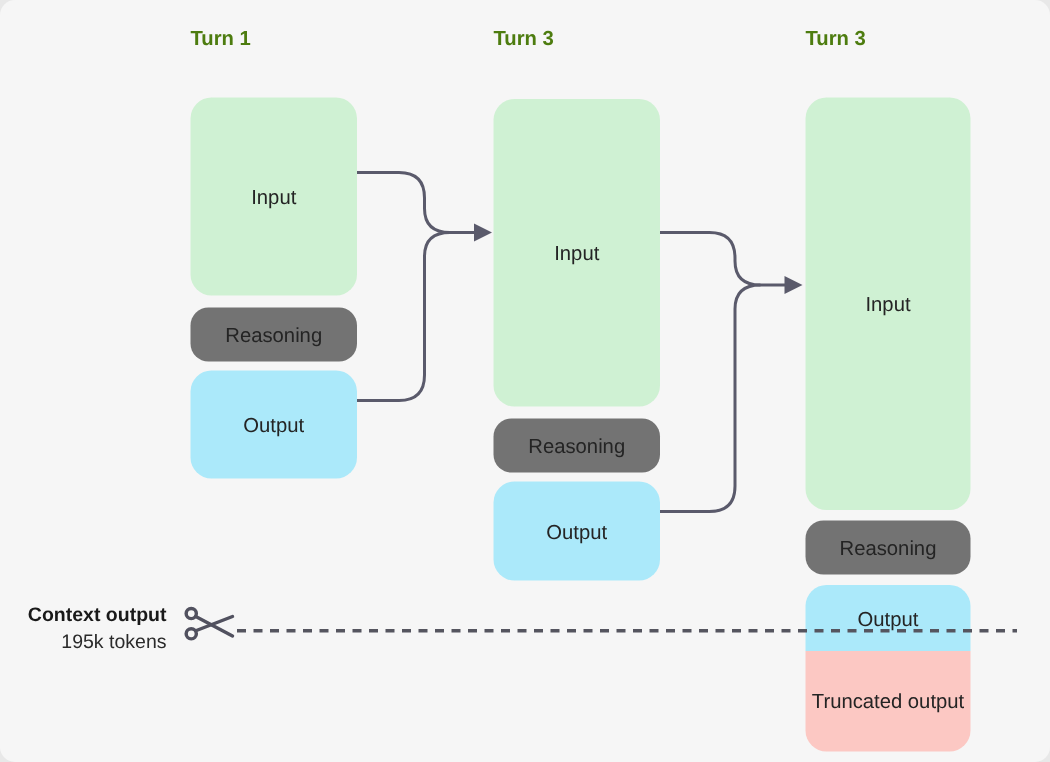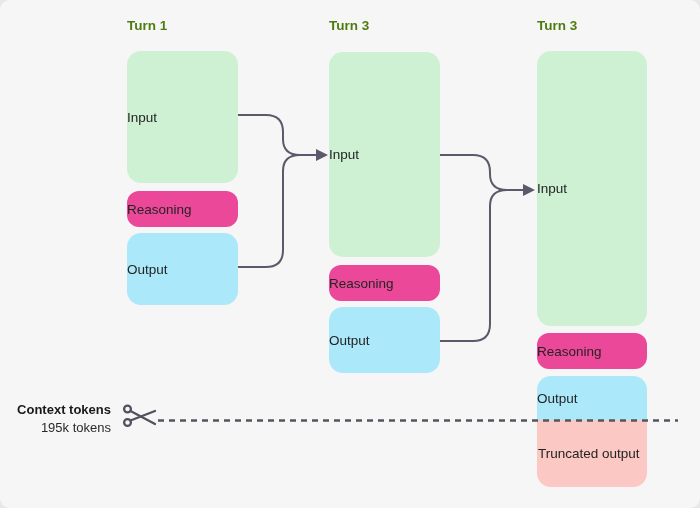--- a/index.html
+++ b/index.html
@@ -13,27 +13,28 @@
     color:#1a1a1a;
   }
   .turn-title{
     position:absolute;top:17px;height:18px;
     font-size:13.5px;font-weight:600;color:#4d7c0f;
     text-align:left;line-height:18px;
     z-index:2;
   }
   .box{
     position:absolute;
-    display:flex;align-items:center;
+    display:flex;align-items:center;justify-content:center;
     font-size:13.5px;color:#242424;
     text-align:center;line-height:19px;
     z-index:1;
+    margin-top:14px;
   }
   .box-input{background:#cff1d3;border-radius:14px;}
-  .box-reasoning{background:#ec4899;border-radius:12px;}
+  .box-reasoning{background:#737373;border-radius:12px;}
   .box-output{background:#abe9fa;border-radius:14px;}
   .box-output-cut{background:#abe9fa;border-radius:14px 14px 0 0;}
   .box-truncated{background:#fcc8c3;border-radius:0 0 14px 14px;}
 
   
   .t1-title{left:127px;width:111px;}
   .t1-input{left:127px;top:51px;width:111px;height:132px;}
   .t1-reasoning{left:127px;top:191px;width:111px;height:36px;}
   .t1-output{left:127px;top:233px;width:111px;height:72px;}
   
@@ -95,21 +96,21 @@
     <span>Reasoning</span>
   </div>
   <div class="box box-output-cut t3-output">
     <span>Output</span>
   </div>
   <div class="box box-truncated t3-truncated">
     <span>Truncated output</span>
   </div>
 
   <div class="ctx-label">
-    <div class="l1">Context tokens</div>
+    <div class="l1">Context output</div>
     <div class="l2">195k tokens</div>
   </div>
 
   <svg class="overlay" viewBox="0 0 700 508" xmlns="http://www.w3.org/2000/svg">
 
     <g stroke="#5a5a6b" stroke-width="2" fill="none">
       <path d="M238,115 H266 Q283,115 283,132 V139 Q283,155 300,155 H317"></path>
       <path d="M238,267 H266 Q283,267 283,250 V171 Q283,155 300,155"></path>
     </g>
     <polygon points="316,149 328,155 316,161" fill="#5a5a6b"></polygon>

